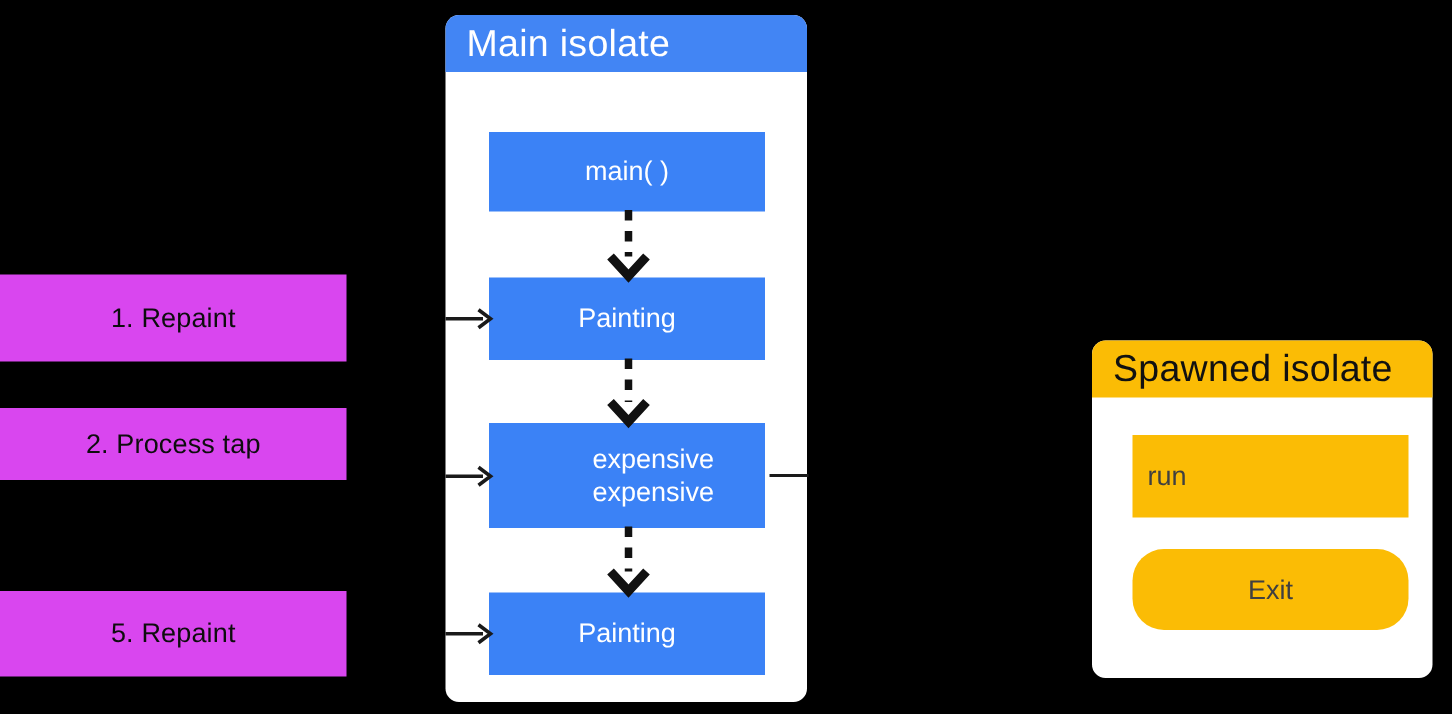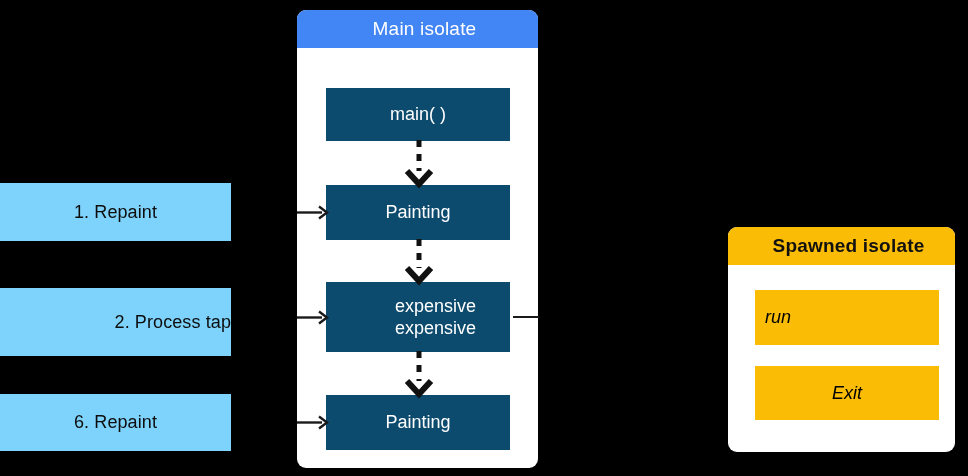--- a/index.html
+++ b/index.html
@@ -14,58 +14,57 @@
     background: #000000;
     font-family: "Liberation Sans", sans-serif;
     overflow: hidden;
   }
 
   
   .abs { position: absolute; box-sizing: border-box; }
 
   
   .step-box {
-    background: #7dd3fc;
+    background: #d946ef;
     color: #0d0d0d;
     display: flex;
     align-items: center;
     justify-content: center;
     font-size: 18px;
     letter-spacing: .1px;
   }
 
   
   .panel-card {
     background: #ffffff;
     border-radius: 9px;
   }
   .panel-header {
     display: flex;
     align-items: center;
     padding-left: 14px;
     border-top-left-radius: 9px;
     border-top-right-radius: 9px;
-    font-size: 19px;
+    font-size: 25px;
     letter-spacing: .2px;
-    justify-content: center;
   }
   .panel-header.blue { background: #4285f4; color: #ffffff; }
   .panel-header.amber { background: #fbbc05; color: #111111; }
 
   
   .node {
     display: flex;
     align-items: center;
     justify-content: center;
     text-align: center;
     font-size: 18px;
     line-height: 1.25;
   }
-  .node.blue { background: #0c4a6e; color: #ffffff; }
-  .node.amber { background: #fbbc05; color: #000000; font-style: italic; }
+  .node.blue { background: #3b82f6; color: #ffffff; }
+  .node.amber { background: #fbbc05; color: #404040; }
   .node.align-left {
     justify-content: flex-start;
     text-align: left;
     padding-left: 10px;
   }
 
   
   .solid-arrow { overflow: visible; }
   .stub {
     background: #1a1a1a;
@@ -75,26 +74,26 @@
 </style>
 </head>
 <body>
 
 <div id="stage">
 
   <div class="abs step-box" style="left:0px; top:183px; width:231px; height:58px;">
     <span>1. Repaint</span>
   </div>
 
-  <div class="abs step-box" style="left:0px; top:288px; width:231px; height:68px;justify-content:flex-end;">
+  <div class="abs step-box" style="left:0px; top:272px; width:231px; height:48px;">
     <span>2. Process tap</span>
   </div>
 
   <div class="abs step-box" style="left:0px; top:394px; width:231px; height:57px;">
-    <span>6. Repaint</span>
+    <span>5. Repaint</span>
   </div>
 
   <div class="abs panel-card" style="left:297px; top:10px; width:241px; height:458px;">
     <div class="panel-header blue" style="height:38px;">
       <span>Main isolate</span>
     </div>
   </div>
 
   <div class="abs node blue" style="left:326px; top:88px; width:184px; height:53px;">
     <span>main( )</span>
@@ -143,28 +142,28 @@
   <svg class="abs solid-arrow" style="left:297px; top:414px; width:31px; height:17px;" viewBox="0 0 31 17">
     <line x1="0" y1="8.5" x2="25" y2="8.5" stroke="#1a1a1a" stroke-width="2.4"></line>
     <path d="M22 2.5 L30 8.5 L22 14.5" fill="none" stroke="#1a1a1a" stroke-width="2.4" stroke-linejoin="miter"></path>
   </svg>
 
   <div class="abs stub" style="left:513px; top:316px; width:26px;"></div>
 
   <div class="abs stub" style="left:728px; top:393px; width:26px;"></div>
 
   <div class="abs panel-card" style="left:728px; top:227px; width:227px; height:225px;">
-    <div class="panel-header amber" style="height:38px;font-weight:bold;">
+    <div class="panel-header amber" style="height:38px;">
       <span>Spawned isolate</span>
     </div>
   </div>
 
   <div class="abs node amber align-left" style="left:755px; top:290px; width:184px; height:55px;">
     <span>
       <span>run</span><br>
     </span>
   </div>
 
-  <div class="abs node amber" style="left:755px; top:366px; width:184px; height:54px;">
+  <div class="abs node amber" style="left:755px; top:366px; width:184px; height:54px;border-radius:21px;">
     <span>Exit</span>
   </div>
 
 </div>
 
 </body></html>

